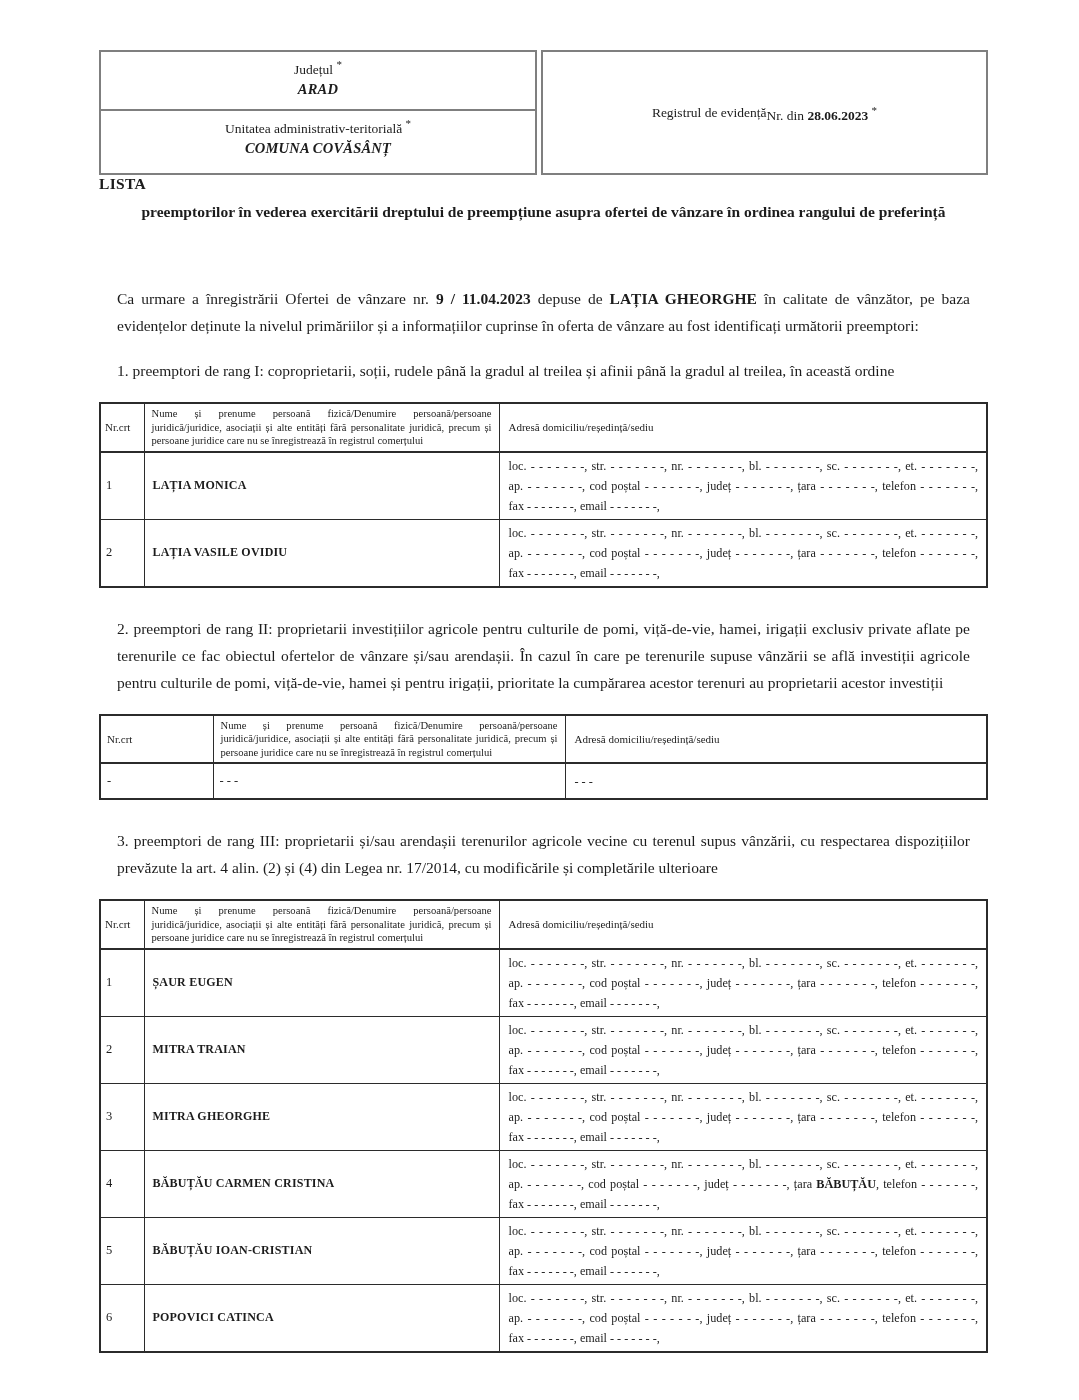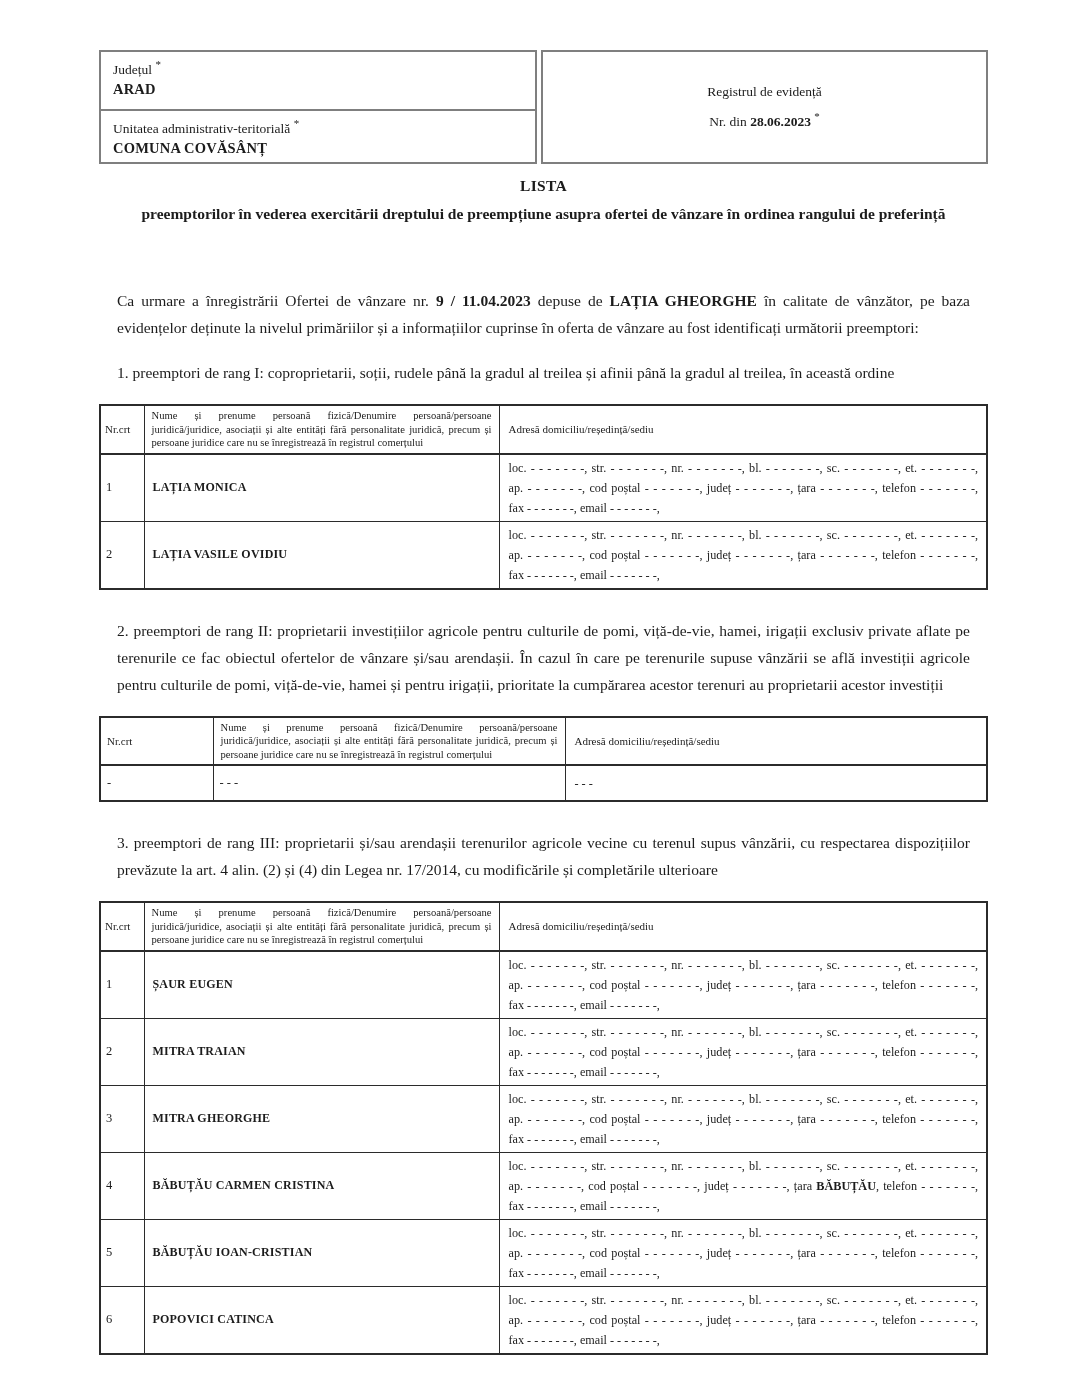--- a/index.html
+++ b/index.html
@@ -3,35 +3,35 @@
 <meta charset="utf-8">
 <style>
   html, body { margin:0; padding:0; background:#ffffff; }
   .page {
     position:relative; width:1079px; height:1400px; background:#ffffff;
     font-family:"Liberation Serif", serif; color:#1c1c1c;
     box-sizing:border-box; padding:50px 91px 0 99px; overflow:hidden;
   }
   
   .header-row { display:flex; gap:4px; }
-  .hbox-left { width:438px; border:2px solid #7f7f7f; box-sizing:border-box; }
+  .hbox-left { width:438px; border:2px solid #7f7f7f; box-sizing:border-box;text-align:center; }
   .hcell { box-sizing:border-box; padding:6px 12px 6px 12px; height:57px; }
-  .hcell + .hcell { border-top:2px solid #7f7f7f; height:53px; }
+  .hcell + .hcell { border-top:2px solid #7f7f7f; height:64px; }
   .hlabel { font-size:13.5px; }
   .hlabel sup { font-size:11px; }
-  .hvalue { font-weight:bold; font-size:14.5px; margin-top:3px; letter-spacing:0.2px; }
+  .hvalue { font-weight:bold; font-size:14.5px; margin-top:3px; letter-spacing:0.2px;font-style:italic; }
   .hbox-right {
     flex:1; border:2px solid #7f7f7f; box-sizing:border-box;
-    display:flex; flex-direction:column; justify-content:center; align-items:center;
+    display:flex; flex-direction:row; justify-content:center; align-items:center;
     font-size:13.5px; line-height:24px;
   }
   .hbox-right sup { font-size:11px; }
   
   .reg-line { text-align:right; padding-right:8px; font-size:14.5px; margin-top:30px; }
-  .doc-title { text-align:center; font-weight:bold; font-size:15.5px; margin-top:13px; letter-spacing:0.3px; }
+  .doc-title { font-weight:bold; font-size:15.5px; letter-spacing:0.3px; }
   .doc-subtitle { text-align:center; font-weight:bold; font-size:15.5px; line-height:27px; margin-top:5px; }
   
   .para { font-size:15.5px; line-height:27px; text-align:justify; margin:18px; }
   .intro { margin-top:60px; }
   .gap-after-table { margin-top:0; }
   
   table.t { width:100%; border-collapse:collapse; border:2px solid #2b2b2b; table-layout:fixed; margin:5px 0 27px 0; }
   table.t th, table.t td { border:1.5px solid #2b2b2b; box-sizing:border-box; }
   table.t thead th { border-bottom:2px solid #2b2b2b; font-weight:normal; height:44px; }
   .h-nr   { width:44px;  font-size:11px;   text-align:left; vertical-align:middle; padding:2px 4px; }

